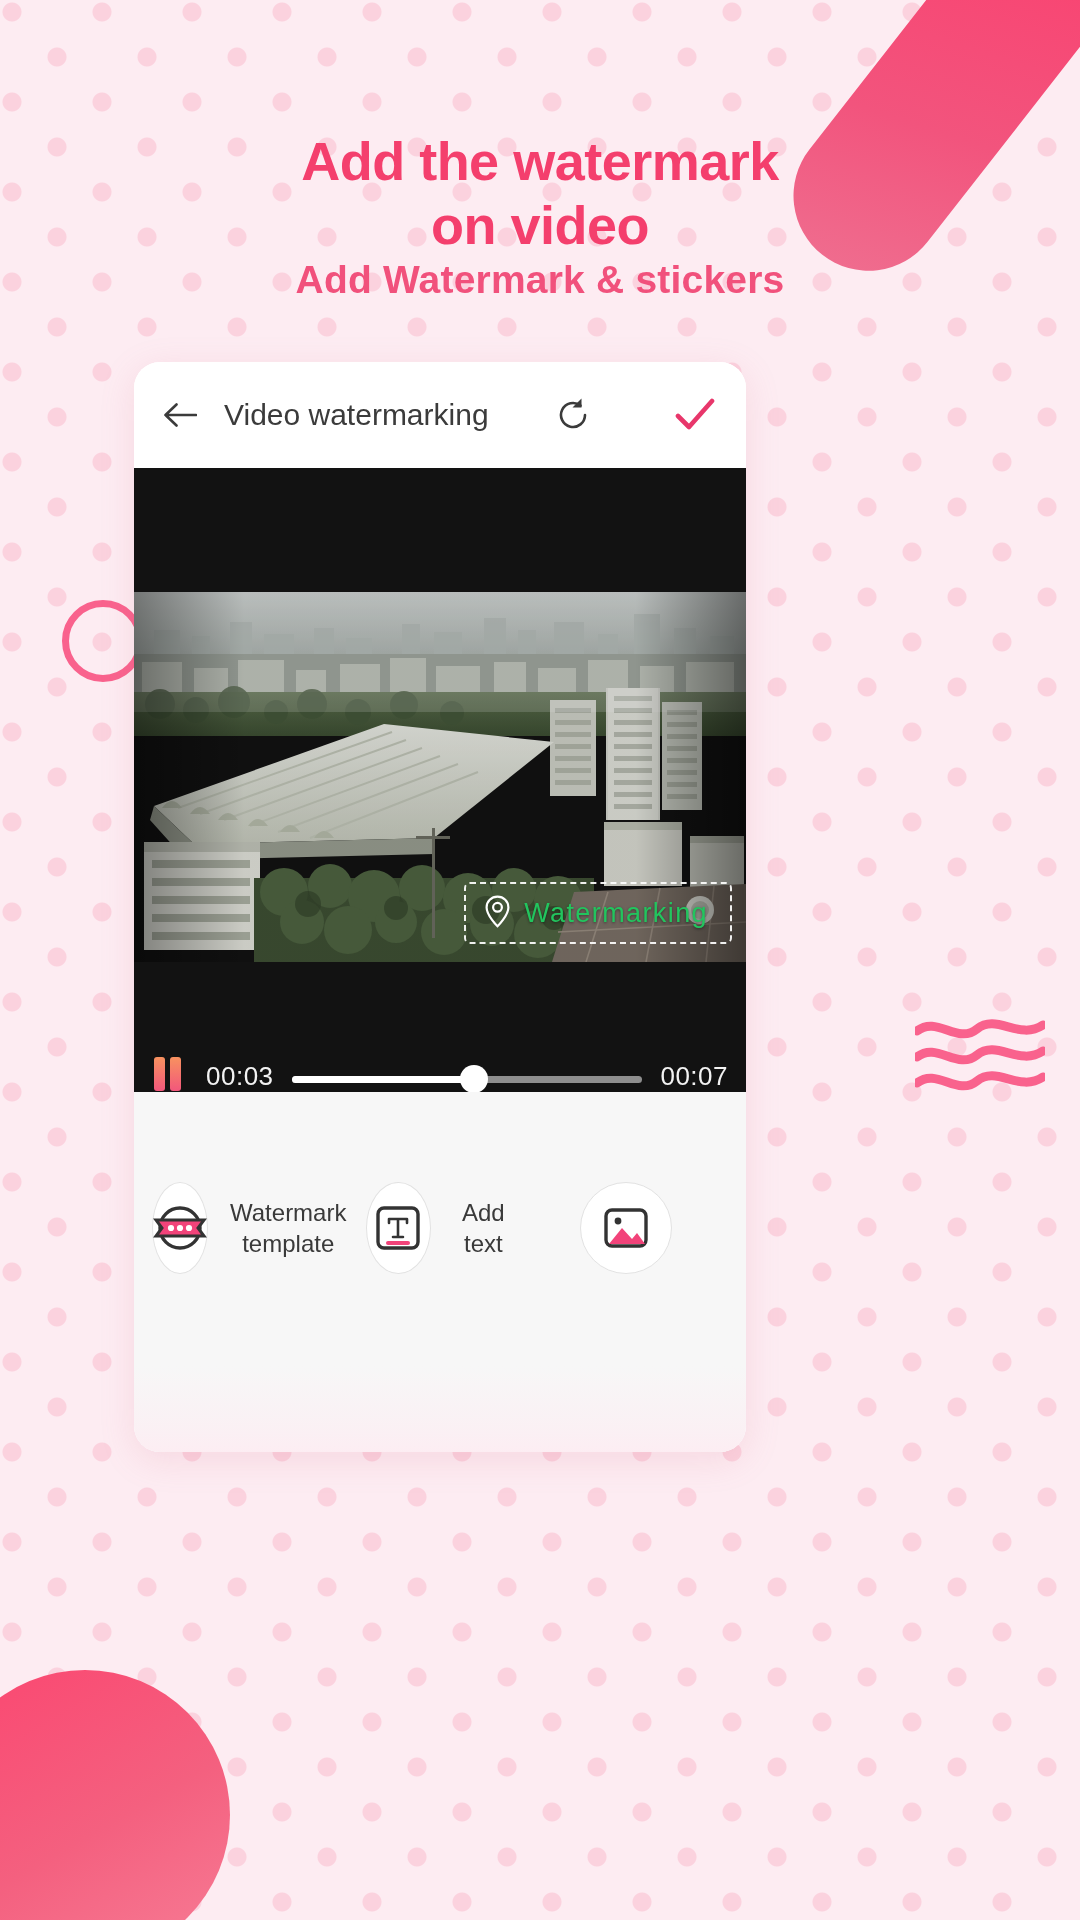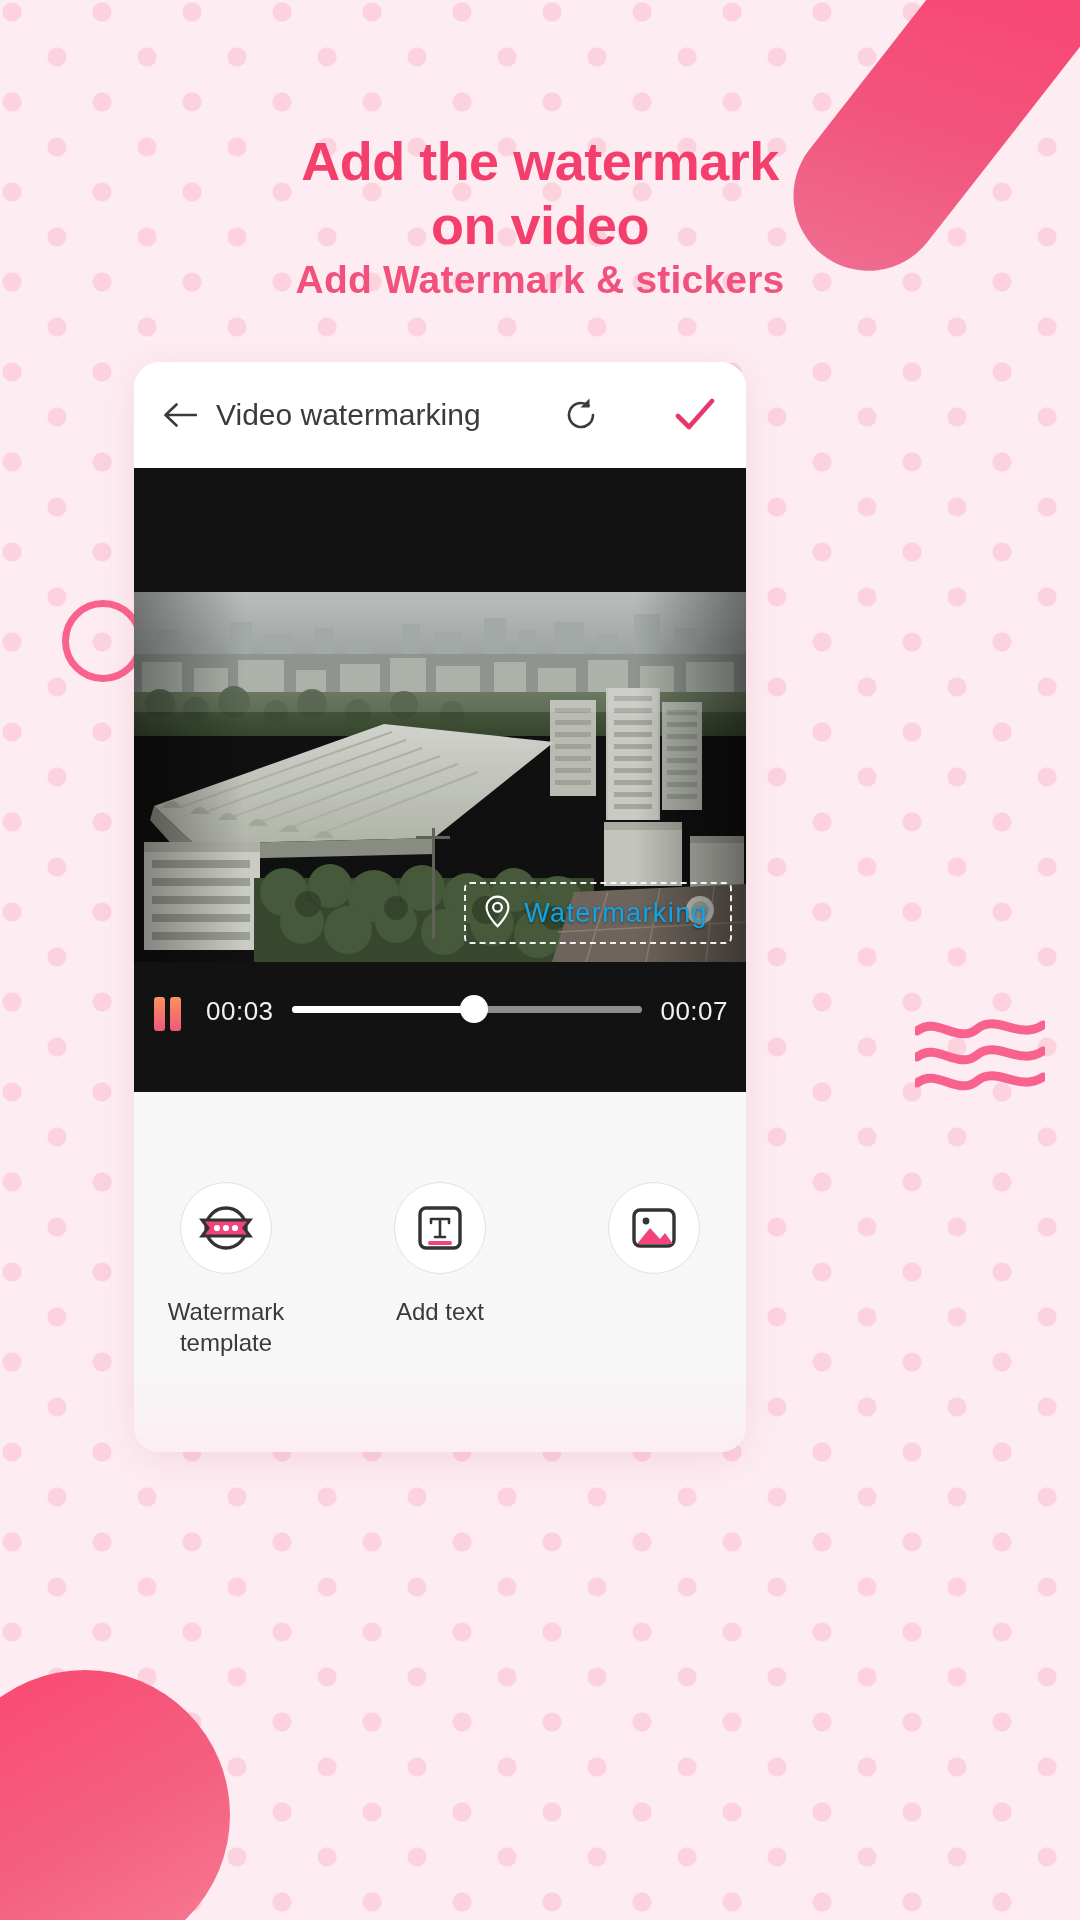--- a/index.html
+++ b/index.html
@@ -108,21 +108,21 @@
     box-shadow: 0 8px 34px rgba(214, 120, 145, 0.17);
   }
 
   
   #app-bar {
     height: 106px;
     display: flex;
     align-items: center;
     padding: 0 28px 0 26px;
     background: #ffffff;
-    gap: 16px;
+    gap: 24px;
   }
   #back-button { width: 40px; height: 40px; display:flex; align-items:center; justify-content:center; flex: none; }
   #app-title {
     font-size: 30px;
     color: #3b3b3b;
     font-weight: 400;
     white-space: nowrap;
   }
   #app-bar-spacer { flex: 1 1 auto; }
   #refresh-button, #confirm-button {
@@ -159,35 +159,35 @@
     height: 62px;
     padding: 0 22px 0 18px;
     display: flex;
     align-items: center;
     gap: 13px;
     border: 2px dashed rgba(255,255,255,0.92);
     border-radius: 6px;
     z-index: 6;
   }
   #watermark-label {
-    color: #0ea5e9;
+    color: #22c55e;
     font-size: 27px;
     letter-spacing: 1.4px;
     text-shadow: 0 1px 3px rgba(0,0,0,0.45);
     white-space: nowrap;
   }
 
   
   #player-bar {
     position: absolute;
     left: 0; right: 0;
     bottom: 0;
     height: 96px;
     display: flex;
-    align-items: flex-start;
+    align-items: flex-end;
     padding: 0 18px 0 20px;
     gap: 18px;
     background: #121212;
     z-index: 5;
   }
   #play-pause-button { width: 34px; height: 36px; display: flex; gap: 5px; align-items: center; flex: none; }
   .pause-bar { width: 11px; height: 34px; border-radius: 3px; background: linear-gradient(180deg,#f8925f 0%, #f2577c 100%); }
   .time-label { color: #f2f2f2; font-size: 26px; flex: none; letter-spacing: 0.5px; }
   #seek-bar {
     position: relative;
@@ -212,21 +212,20 @@
     background: #f7f7f7;
     display: flex;
     justify-content: center;
     align-items: flex-start;
     padding-top: 90px;
     gap: 66px;
   }
   .tool-item {
     width: 148px;
     display: flex;
-    flex-direction: column;
     align-items: center;
     gap: 22px;
   }
   .tool-circle {
     width: 92px; height: 92px;
     border-radius: 50%;
     border: 1.6px solid #e2e2e2;
     background: #ffffff;
     display: flex;
     align-items: center;

